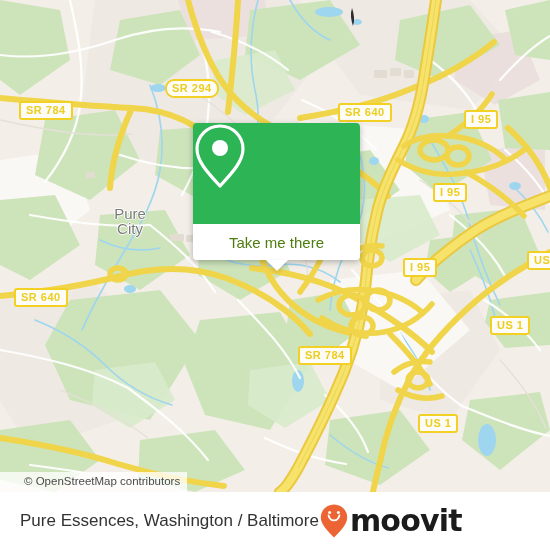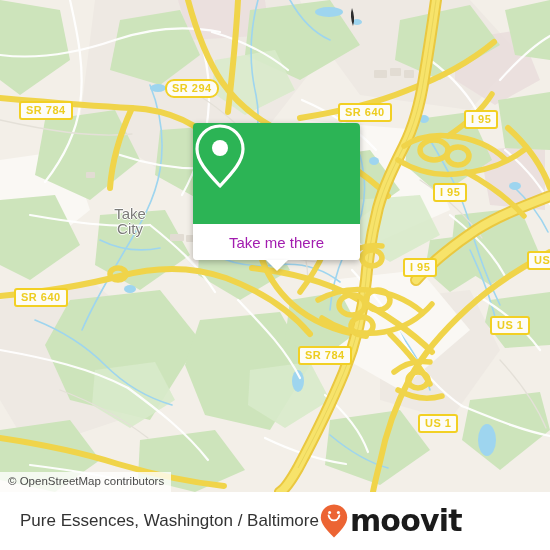--- a/index.html
+++ b/index.html
@@ -60,21 +60,21 @@
     background:#2cb455;
     height:101px;
     border-radius:4px 4px 0 0;
     display:flex;align-items:center;justify-content:center;
   }
   #popup-bottom{
     background:#ffffff;
     height:36px;
     border-radius:0 0 4px 4px;
     display:flex;align-items:center;justify-content:center;
-    color:#a21caf;
+    color:#4d7c0f;
     font-size:15px;
     font-family:"Liberation Sans", sans-serif;
     position:relative;
   }
   #popup-tail{
     position:absolute;
     left:50%;margin-left:-11px;bottom:-11px;
     width:0;height:0;
     border-left:11px solid transparent;
     border-right:11px solid transparent;
@@ -83,21 +83,21 @@
   }
 
   
   #attribution{
     position:absolute;
     left:0;bottom:0;
     background:rgba(255,255,255,.78);
     color:#4a4a4a;
     font-size:11.5px;
     line-height:17px;
-    padding:1px 7px 2px 8px;
+    padding:1px 7px 2px 24px;
     font-family:"Liberation Sans", sans-serif;
     white-space:nowrap;
     z-index:50;
   }
 
   
   #footer{
     position:absolute;left:0;top:492px;width:550px;height:58px;
     background:#ffffff;
     display:flex;align-items:center;justify-content:flex-start;
@@ -329,21 +329,21 @@
           <rect x="186" y="235" width="9" height="7" rx="1"></rect>
           <rect x="86" y="172" width="9" height="6" rx="1"></rect>
         </g>
 
         <path d="M352 8 C354 14 355 20 353 26 C351 20 350 14 352 8 Z" fill="#2e2e2e"></path>
 
       </g>
     </svg>
 
     <div class="place-label" style="left:100px;top:206px;width:60px;">
-      <div>Take</div>
+      <div>Pure</div>
       <div>City</div>
     </div>
 
     <div class="shield outline" style="left:19px;top:101px;">SR 784</div>
     <div class="shield outline" style="left:165px;top:79px;border-radius:9px;">SR 294</div>
     <div class="shield outline" style="left:338px;top:103px;">SR 640</div>
     <div class="shield outline" style="left:464px;top:110px;">I 95</div>
     <div class="shield outline" style="left:433px;top:183px;">I 95</div>
     <div class="shield outline" style="left:527px;top:251px;">US</div>
     <div class="shield outline" style="left:403px;top:258px;">I 95</div>

